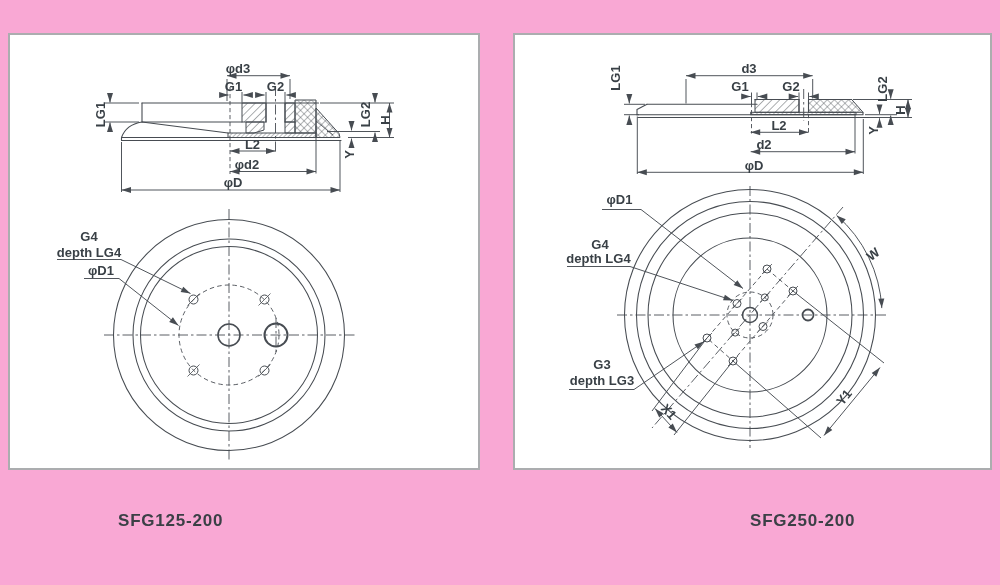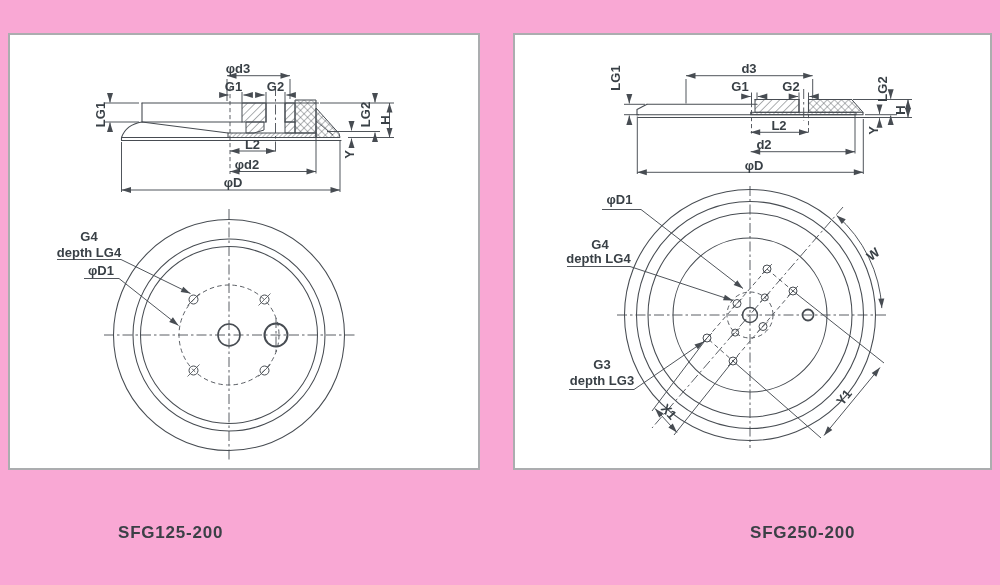--- a/index.html
+++ b/index.html
@@ -4,21 +4,21 @@
 <style>
   html,body{margin:0;padding:0;background:#ffffff;}
   .page{position:relative;width:1000px;height:585px;background:#f9a8d4;overflow:hidden;
         font-family:"Liberation Sans",sans-serif;}
   .panel{position:absolute;border:2px solid #abadaf;box-sizing:border-box;background:#fff;}
   #panel-left{left:8px;top:33px;width:472px;height:437px;}
   #panel-right{left:513px;top:33px;width:479px;height:437px;}
   svg.draw{position:absolute;overflow:visible;}
   #svg-left{left:8px;top:33px;width:472px;height:437px;}
   #svg-right{left:513px;top:33px;width:479px;height:437px;}
-  .caption{position:absolute;top:523px;font-size:17px;font-weight:600;letter-spacing:.8px;
+  .caption{position:absolute;top:511px;font-size:17px;font-weight:600;letter-spacing:.8px;
            color:#3b4046;white-space:nowrap;}
   
   .s11{stroke:#474c52;stroke-width:1.1;fill:none;stroke-linecap:round;}
   .s08{stroke:#474c52;stroke-width:.8;fill:none;}
   .blk{stroke:#474c52;stroke-width:1;}
   .d  {stroke:#474c52;stroke-width:.95;fill:none;}
   .dsh {stroke:#474c52;stroke-width:.9;fill:none;stroke-dasharray:4.2 2.8;}
   .cdot{stroke:#474c52;stroke-width:.9;fill:none;stroke-dasharray:10 3 2.5 3;}
   .dshc{stroke:#474c52;stroke-width:.9;fill:none;stroke-dasharray:4.5 3.2;}
   .hole{stroke:#474c52;fill:none;}

